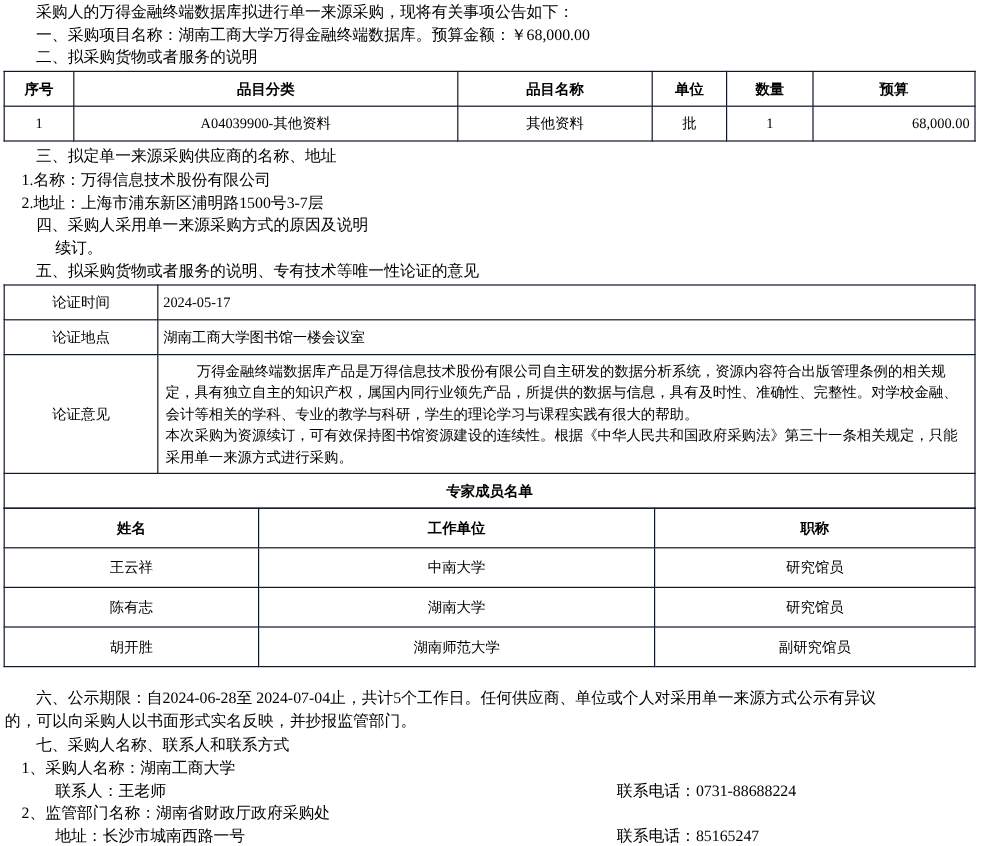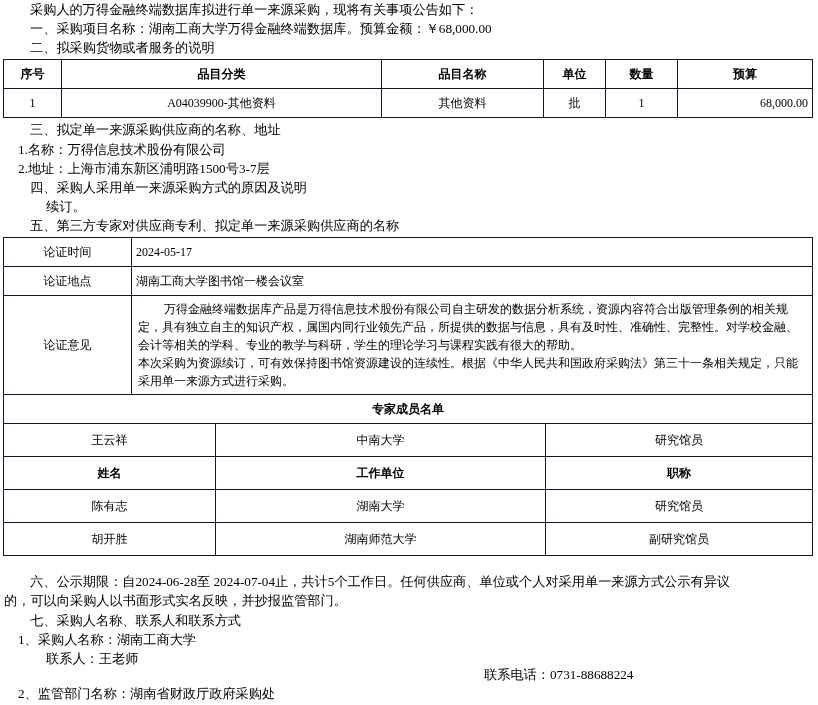--- a/index.html
+++ b/index.html
@@ -63,27 +63,27 @@
   .opinion-body { text-align: left; line-height: 1.5; padding: 4px 6px; margin-left: 40px; }
   .opinion-body p { margin: 0; }
   .opinion-body p.first { text-indent: 26px; }
   .experts-title {
     text-align: center;
     font-weight: bold;
   }
   .experts-table td { height: 26px; }
   .contact-row {
     display: flex;
+    gap: 30px;
   }
   .contact-left {
     width: 430px;
   }
   .contact-right {
     flex: 1;
-    margin-top: 16px;
   }
 </style>
 </head>
 <body>
 
 <div class="page">
 
   <div class="para indent2">采购人的万得金融终端数据库拟进行单一来源采购，现将有关事项公告如下：</div>
   <div class="para indent2">一、采购项目名称：湖南工商大学万得金融终端数据库。预算金额：￥68,000.00</div>
   <div class="para indent2">二、拟采购货物或者服务的说明</div>
@@ -115,21 +115,21 @@
         <td class="rgt">68,000.00</td>
       </tr>
     </tbody>
   </table>
 
   <div class="para indent2">三、拟定单一来源采购供应商的名称、地址</div>
   <div class="para indent1">1.名称：万得信息技术股份有限公司</div>
   <div class="para indent1">2.地址：上海市浦东新区浦明路1500号3-7层</div>
   <div class="para indent2">四、采购人采用单一来源采购方式的原因及说明</div>
   <div class="para indent-more">续订。</div>
-  <div class="para indent2">五、第三方专家对供应商专利、拟定单一来源采购供应商的名称</div>
+  <div class="para indent2">五、拟采购货物或者服务的说明、专有技术等唯一性论证的意见</div>
 
   <table class="opinion-table">
     <colgroup>
       <col style="width:128px">
       <col>
     </colgroup>
     <tbody>
       <tr>
         <td class="opinion-label">论证时间</td>
         <td class="lft">2024-05-17</td>
@@ -152,28 +152,28 @@
   </table>
 
   <table class="experts-table" style="margin-top:-3px">
     <colgroup>
       <col style="width:212px">
       <col style="width:330px">
       <col>
     </colgroup>
     <tbody>
       <tr>
+        <td class="hdr">姓名</td>
+        <td class="hdr">工作单位</td>
+        <td class="hdr">职称</td>
+      </tr>
+      <tr>
         <td class="ctr">王云祥</td>
         <td class="ctr">中南大学</td>
         <td class="ctr">研究馆员</td>
-      </tr>
-      <tr>
-        <td class="hdr">姓名</td>
-        <td class="hdr">工作单位</td>
-        <td class="hdr">职称</td>
       </tr>
       <tr>
         <td class="ctr">陈有志</td>
         <td class="ctr">湖南大学</td>
         <td class="ctr">研究馆员</td>
       </tr>
       <tr>
         <td class="ctr">胡开胜</td>
         <td class="ctr">湖南师范大学</td>
         <td class="ctr">副研究馆员</td>

